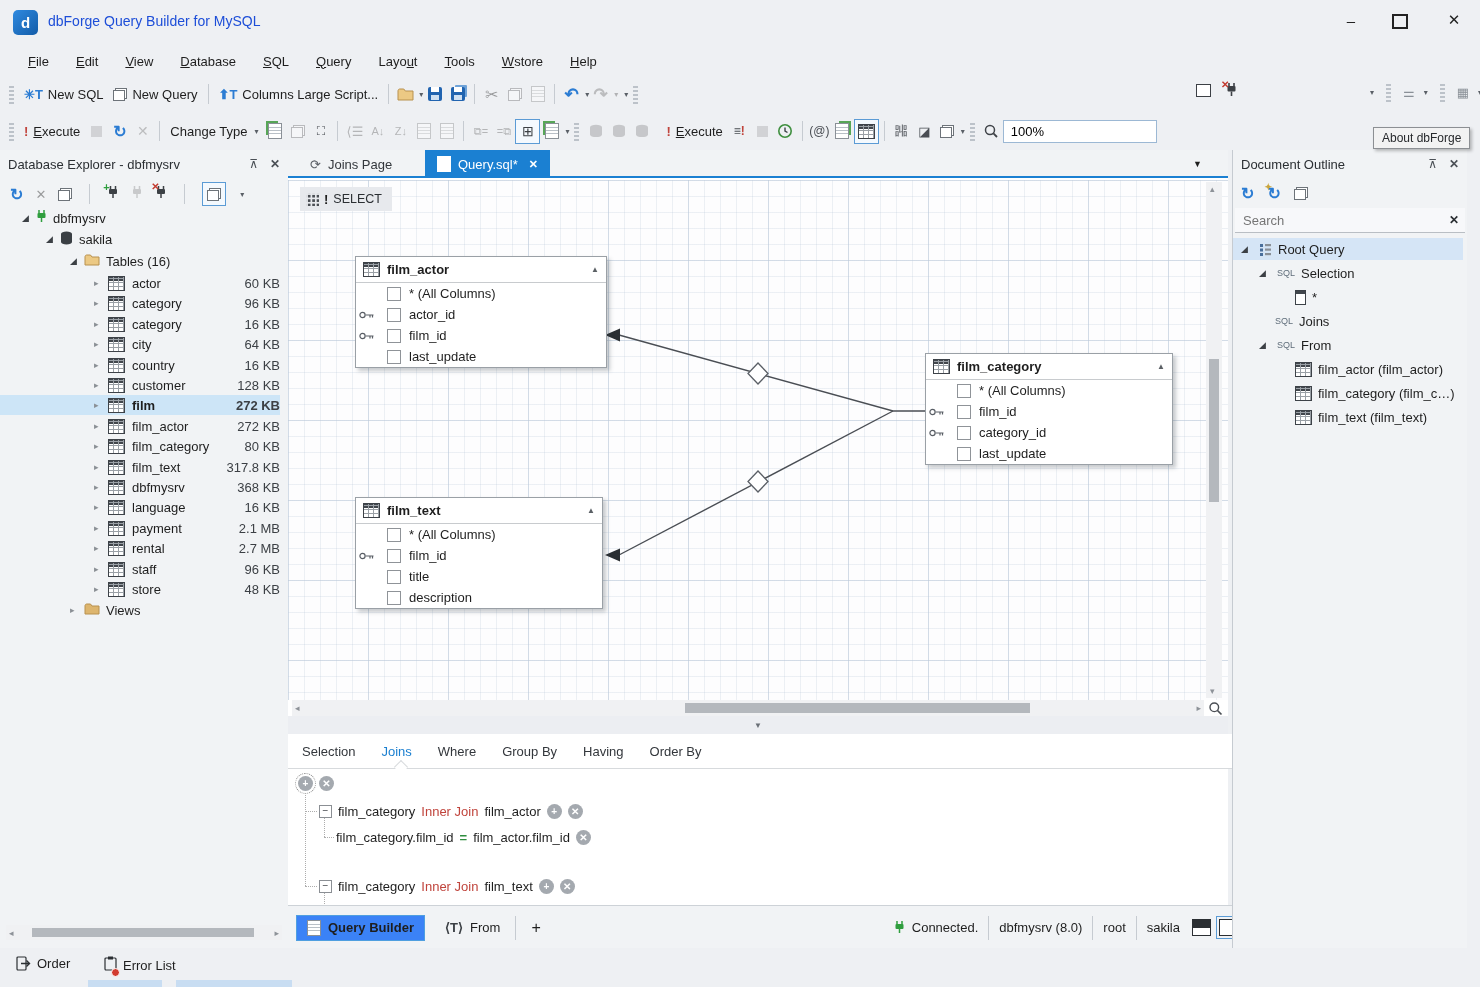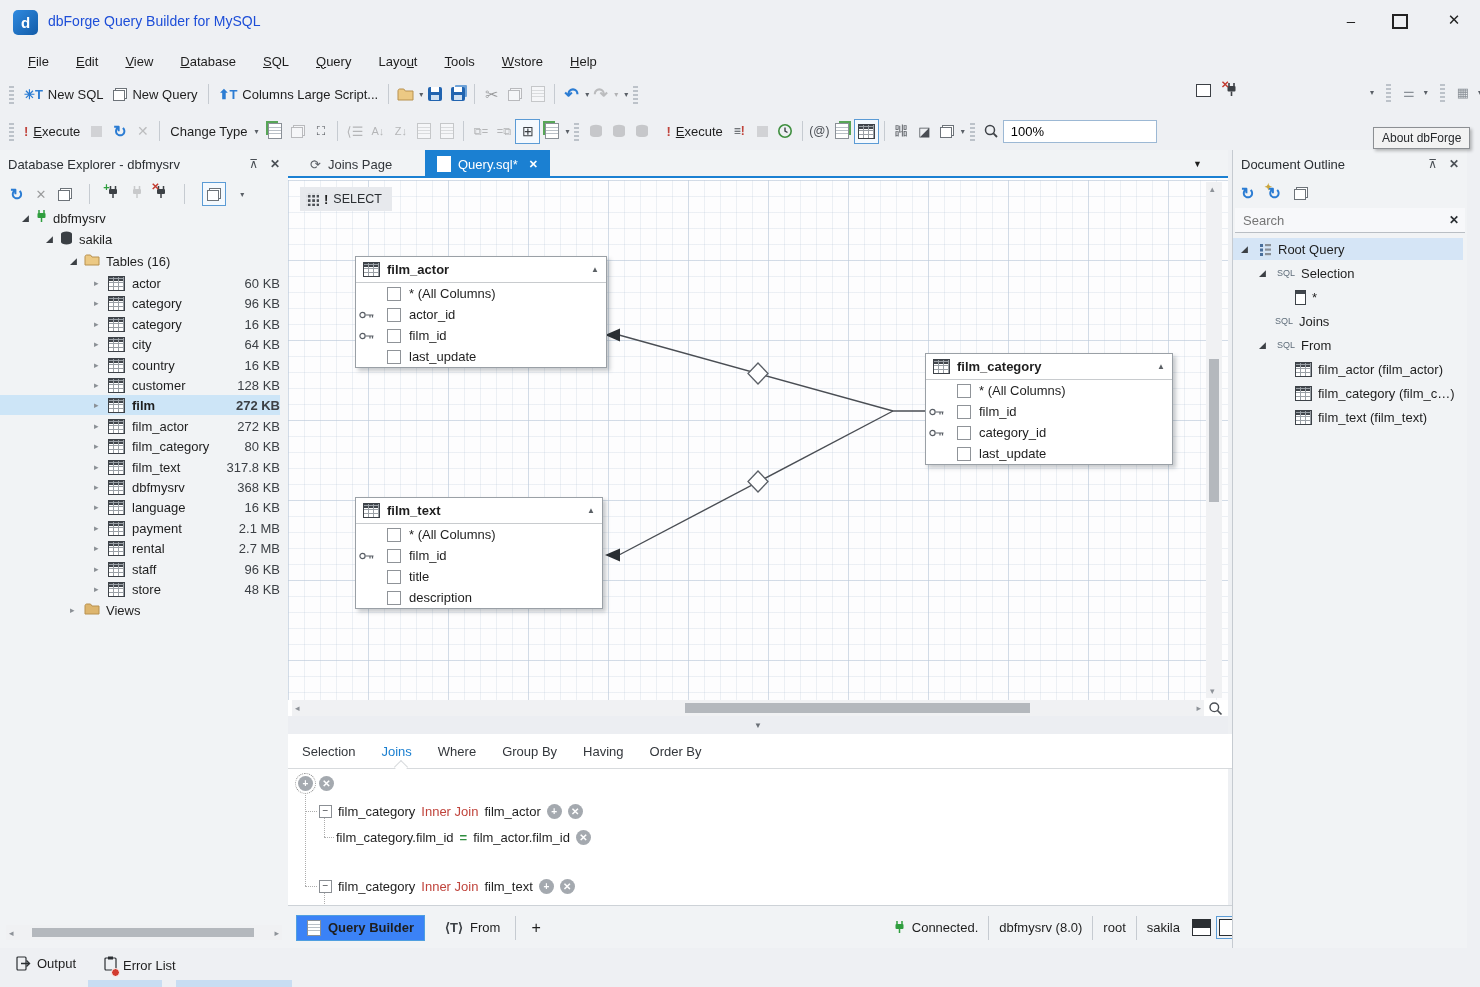--- a/index.html
+++ b/index.html
@@ -766,21 +766,21 @@
       <span>film_text (film_text)</span>
     </div>
   </div>
 
   <div class="abs" style="left:0;top:948px;width:1480px;height:39px;background:#eef0f3">
     <div class="abs flex" style="left:16px;top:8px;gap:6px">
       <svg width="15" height="15">
           <rect x="1" y="1" width="9" height="13" rx="1" fill="none" stroke="#2b2f33" stroke-width="1.2"></rect>
           <path d="M5 7.5h8M10.5 4.5l3 3-3 3" stroke="#2b2f33" stroke-width="1.4" fill="none"></path>
         </svg>
-      <span class="f13">Output</span>
+      <span class="f13">Order</span>
     </div>
     <div class="abs flex" style="left:104px;top:8px;gap:6px">
       <span style="position:relative"><svg width="13" height="15">
             <rect x="1" y="2" width="11" height="12" rx="1" fill="none" stroke="#2b2f33" stroke-width="1.2"></rect>
             <rect x="4" y="0.5" width="5" height="3" fill="#2b2f33"></rect>
           </svg><span style="position:absolute;right:-3px;bottom:-2px;width:7px;height:7px;border-radius:50%;background:#d23b2f;border:1px solid #fff"></span></span>
       <span class="f13">Error List</span>
     </div>
     <div class="abs" style="left:88px;top:32px;width:74px;height:7px;background:#c8ddf2"></div>
     <div class="abs" style="left:176px;top:32px;width:116px;height:7px;background:#c8ddf2"></div>

